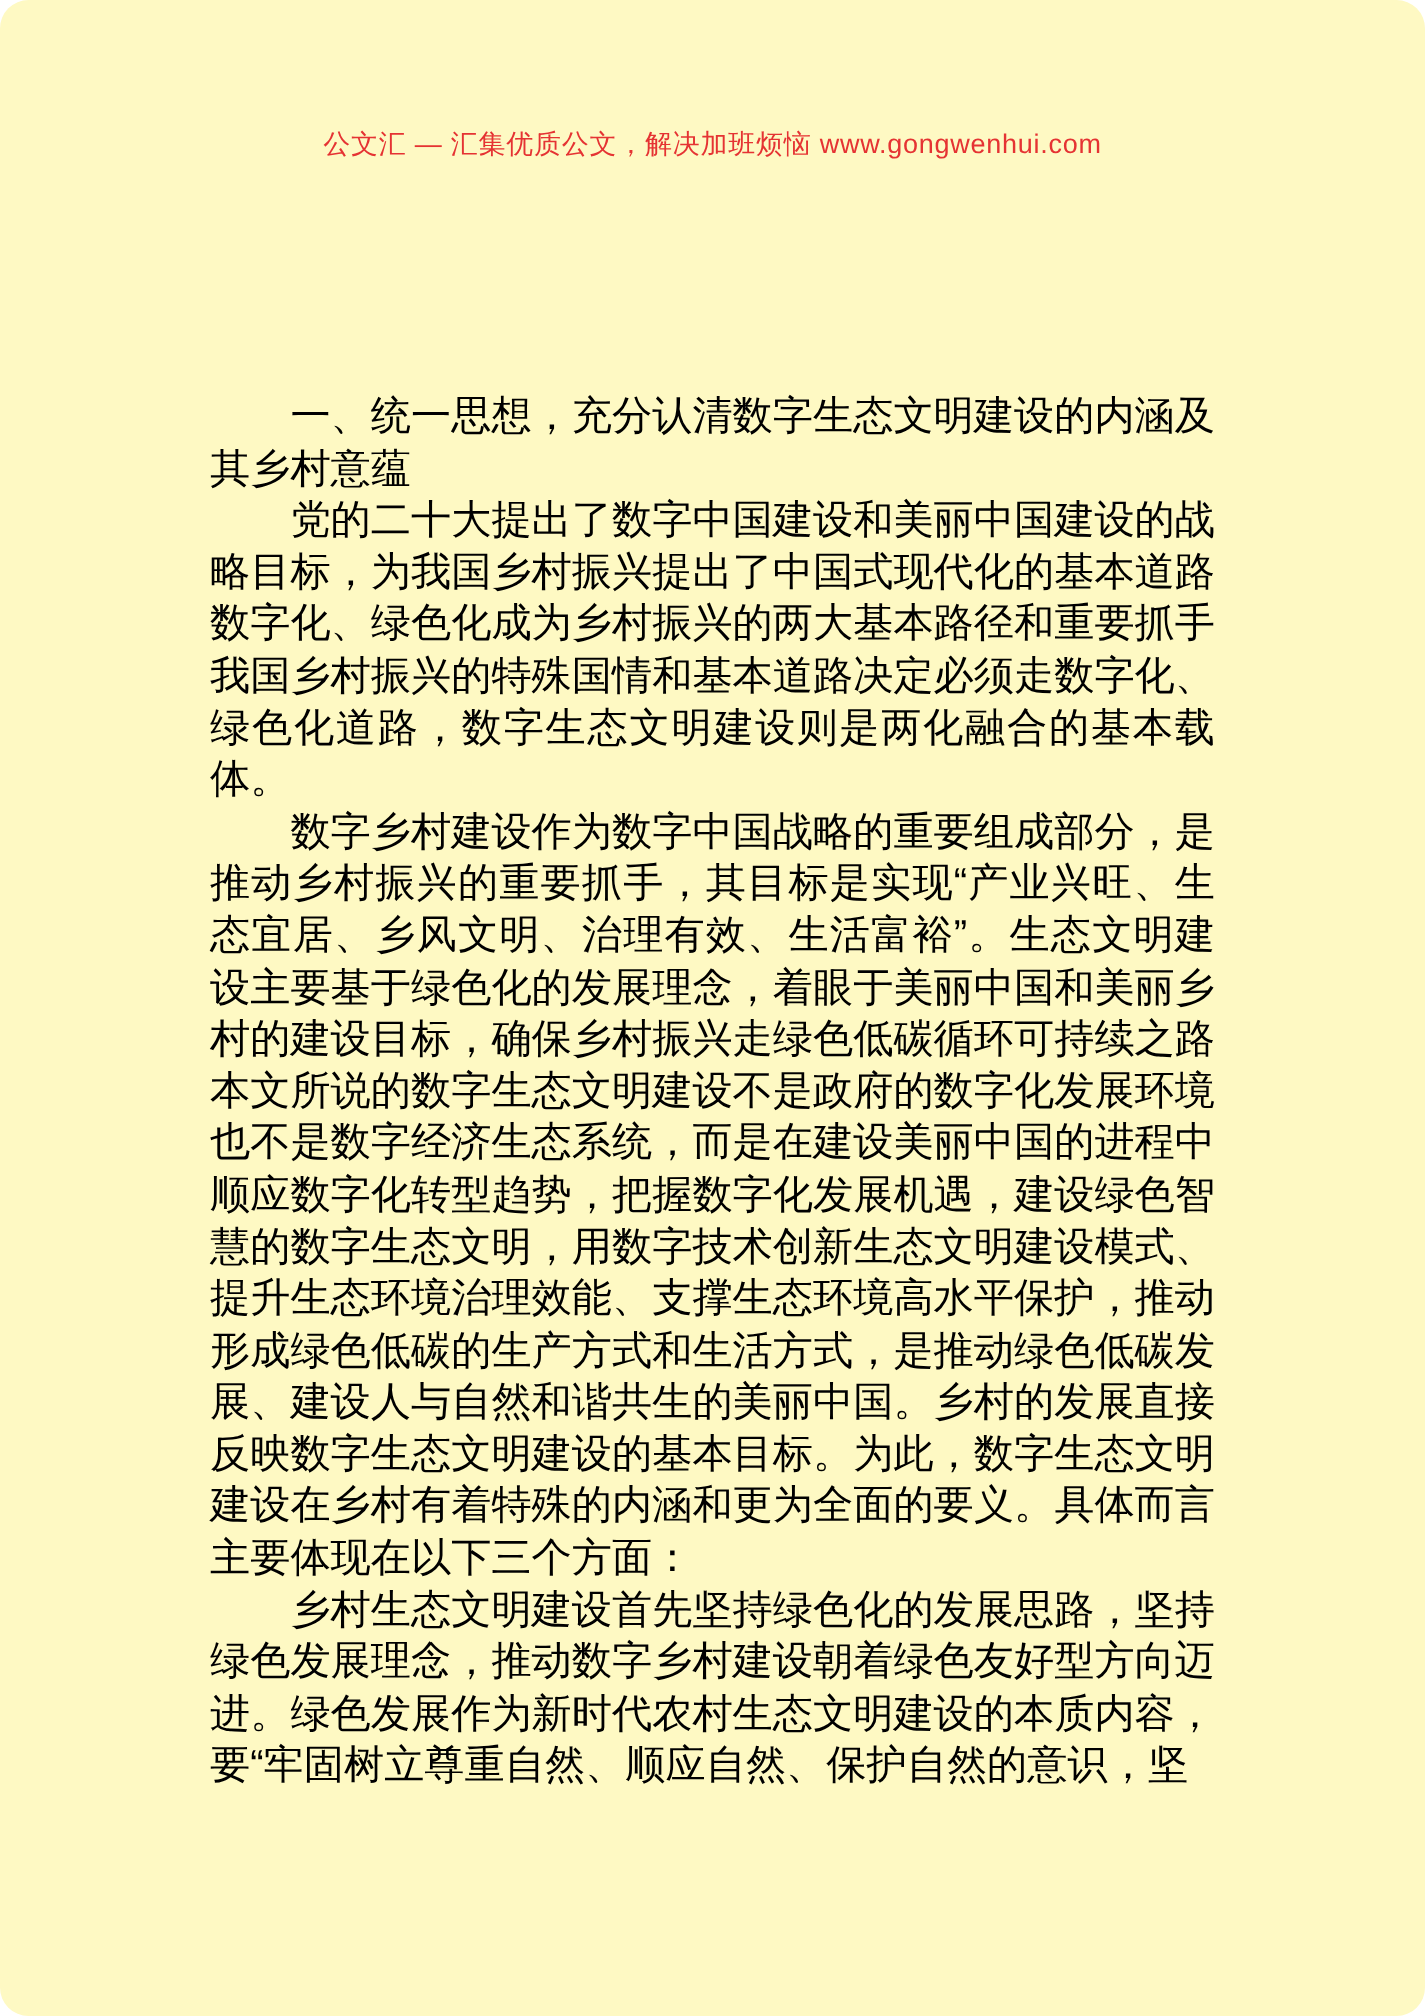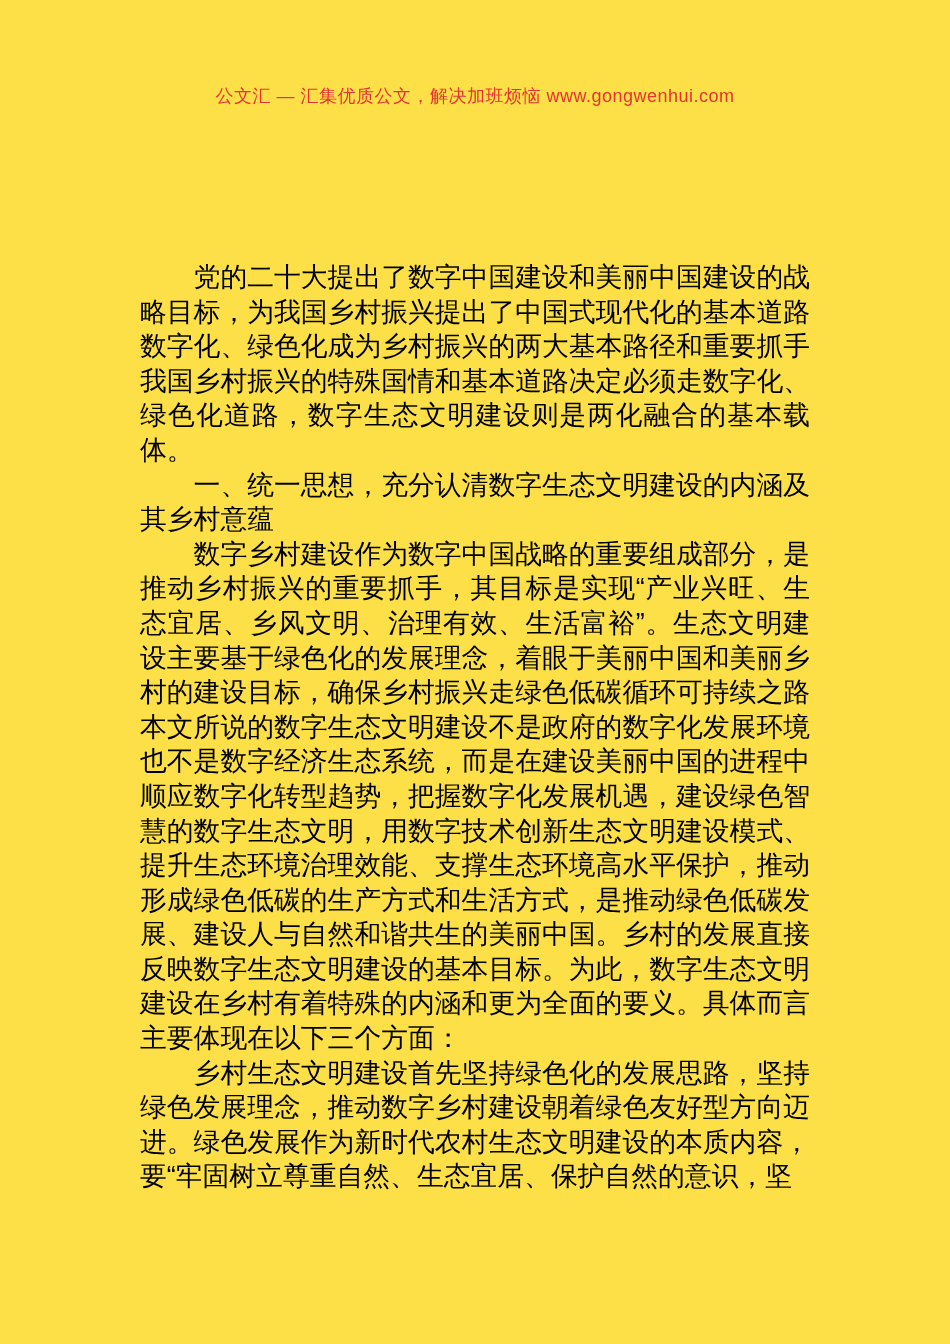--- a/index.html
+++ b/index.html
@@ -11,21 +11,22 @@
     height: 1344px;
     background: #ffffff;
     position: relative;
     overflow: hidden;
     font-family: "Liberation Sans", "DejaVu Sans", sans-serif;
     color: #000000;
   }
   .page {
     position: absolute;
     inset: 0;
-    background: #fde047;
+    background: #fef9c3;
+    border-radius: 19px;
   }
   .site-banner {
     position: absolute;
     top: 84px;
     left: 0;
     width: 950px;
     text-align: center;
     font-size: 18px;
     line-height: 24px;
     color: #e53333;
@@ -65,19 +66,19 @@
 </style>
 </head>
 <body>
 
 <div class="page">
 
   <div class="site-banner" style="color: rgb(229, 51, 51);">公文汇 — 汇集优质公文，解决加班烦恼 www.gongwenhui.com</div>
 
 
   <div class="doc-body">
+    <p>一、统一思想，充分认清数字生态文明建设的内涵及其乡村意蕴</p>
     <p>党的二十大提出了数字中国建设和美丽中国建设的战略目标，为我国乡村振兴提出了中国式现代化的基本道路数字化、绿色化成为乡村振兴的两大基本路径和重要抓手我国乡村振兴的特殊国情和基本道路决定必须走数字化、绿色化道路，数字生态文明建设则是两化融合的基本载体。</p>
-    <p>一、统一思想，充分认清数字生态文明建设的内涵及其乡村意蕴</p>
     <p>数字乡村建设作为数字中国战略的重要组成部分，是推动乡村振兴的重要抓手，其目标是实现“产业兴旺、生态宜居、乡风文明、治理有效、生活富裕”。生态文明建设主要基于绿色化的发展理念，着眼于美丽中国和美丽乡村的建设目标，确保乡村振兴走绿色低碳循环可持续之路本文所说的数字生态文明建设不是政府的数字化发展环境也不是数字经济生态系统，而是在建设美丽中国的进程中顺应数字化转型趋势，把握数字化发展机遇，建设绿色智慧的数字生态文明，用数字技术创新生态文明建设模式、提升生态环境治理效能、支撑生态环境高水平保护，推动形成绿色低碳的生产方式和生活方式，是推动绿色低碳发展、建设人与自然和谐共生的美丽中国。乡村的发展直接反映数字生态文明建设的基本目标。为此，数字生态文明建设在乡村有着特殊的内涵和更为全面的要义。具体而言主要体现在以下三个方面：</p>
-    <p>乡村生态文明建设首先坚持绿色化的发展思路，坚持绿色发展理念，推动数字乡村建设朝着绿色友好型方向迈进。绿色发展作为新时代农村生态文明建设的本质内容，要“牢固树立尊重自然、生态宜居、保护自然的意识，坚</p>
+    <p>乡村生态文明建设首先坚持绿色化的发展思路，坚持绿色发展理念，推动数字乡村建设朝着绿色友好型方向迈进。绿色发展作为新时代农村生态文明建设的本质内容，要“牢固树立尊重自然、顺应自然、保护自然的意识，坚</p>
   </div>
 
 </div>
 
 </body></html>

